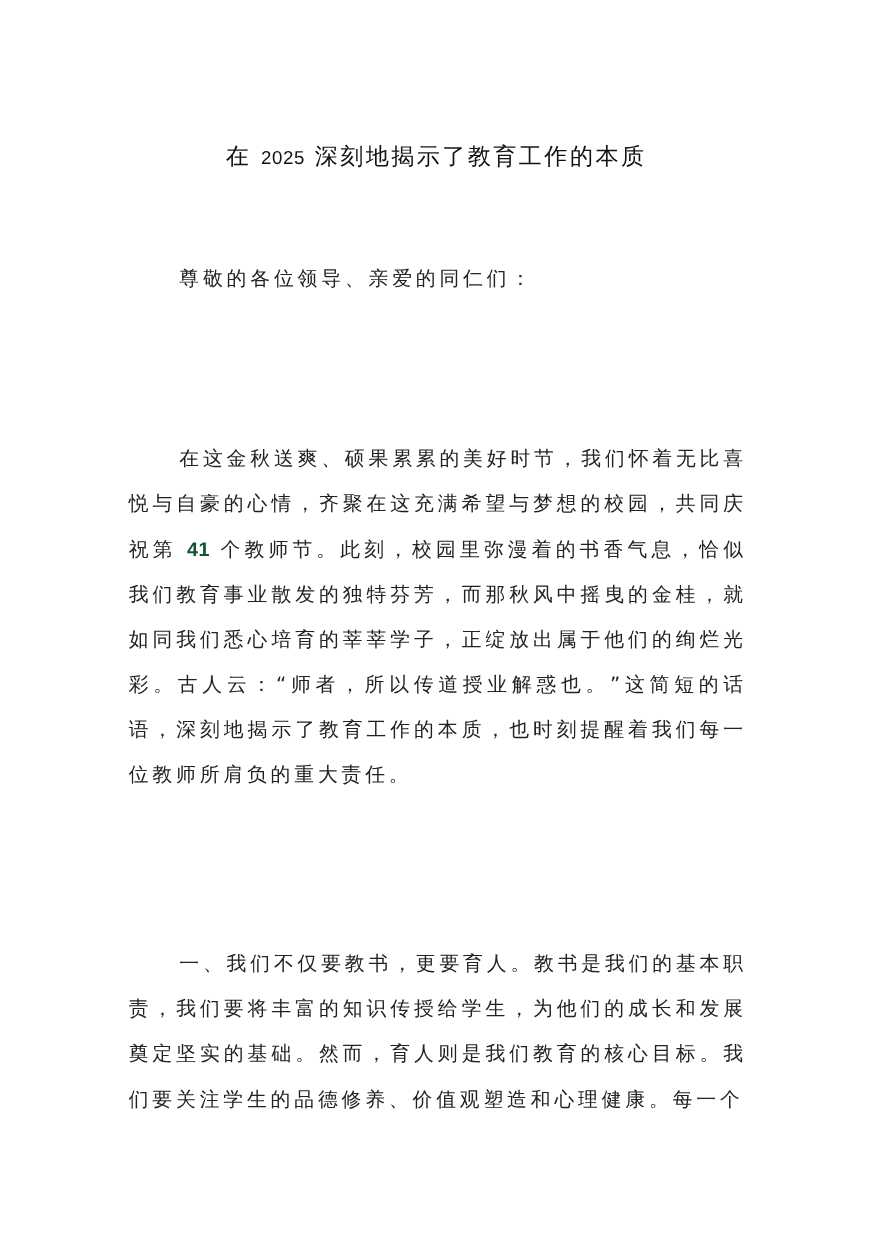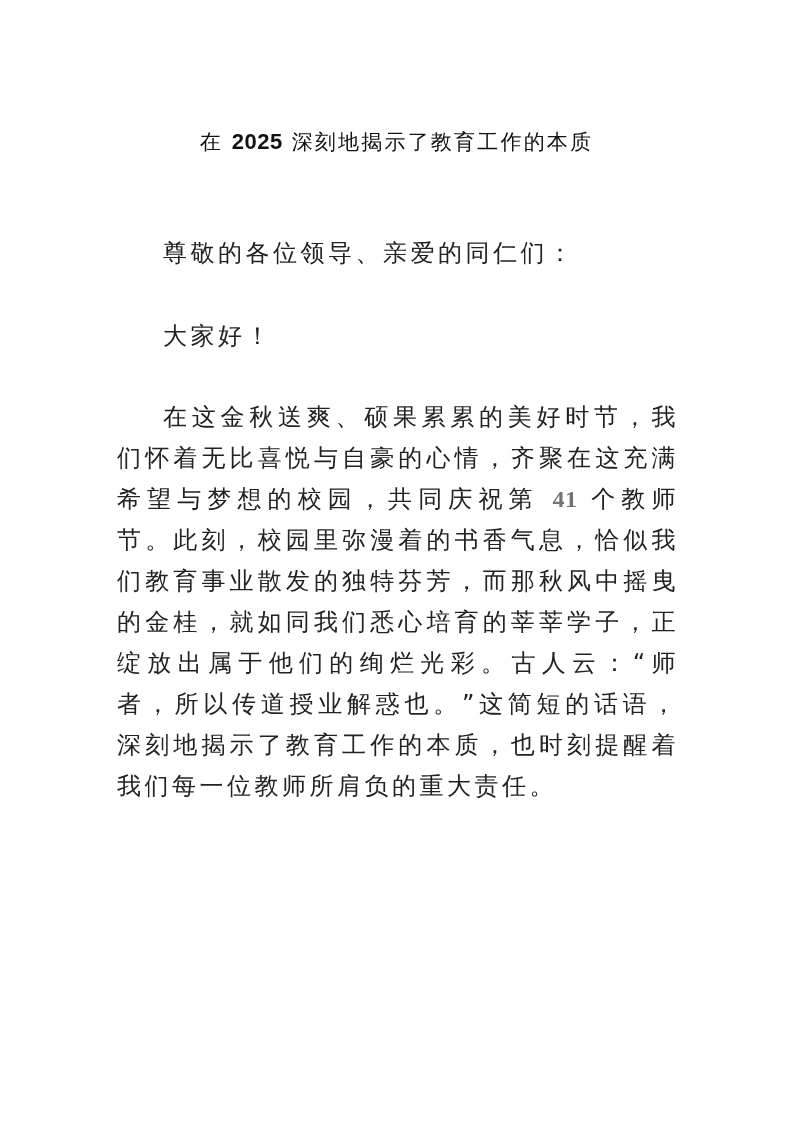--- a/index.html
+++ b/index.html
@@ -1,40 +1,40 @@
 <!DOCTYPE html>
 <html><head>
 <meta charset="utf-8">
 <style>
   html, body { margin: 0; padding: 0; background: #ffffff; }
   body { width: 793px; height: 1122px; position: relative; overflow: hidden;
          font-family: "DejaVu Sans", "Liberation Sans", sans-serif; color: #1a1a1a; }
   .page { position: absolute; left: 0; top: 0; width: 793px; height: 1122px; background: #fff; }
   .title { position: absolute; top: 128px; left: 0; width: 793px; text-align: center;
            font-size: 21px; letter-spacing: 2.2px; color: #111; font-weight: normal; }
-  .title .num { font-family: "Liberation Sans", sans-serif; font-weight: bold; font-size: 22px; letter-spacing: 0.5px; }
-  .body-text { position: absolute; left: 117px; width: 562px; font-size: 24px;
+  .title .num { font-family: "Liberation Sans", sans-serif; font-weight: normal; font-size: 17px; letter-spacing: 0.5px; }
+  .body-text { position: absolute; left: 117px; width: 562px; font-size: 18px;
                letter-spacing: 3.5px; line-height: 41px; text-align: justify; color: #222; }
   .p { margin: 0; text-indent: 46px; }
-  .num-inline { font-family: Liberation Serif, serif; font-weight: bold; letter-spacing: 0.5px; color: #737373; margin-top: 48px; }
+  .num-inline { font-family: Liberation Sans, sans-serif; font-weight: bold; letter-spacing: 0.5px; color: #14532d; margin-top: 48px; }
 </style>
 </head>
 <body>
 
 <div class="page">
 
   <div class="title"><span>在 </span><span class="num">2025</span><span> 深刻地揭示了教育工作的本质</span></div>
 
   <div class="body-text" style="top:233px;">
     <p class="p">尊敬的各位领导、亲爱的同仁们：</p>
   </div>
 
-  <div class="body-text" style="top:316px;">
-    <p class="p">大家好！</p>
-  </div>
 
   <div class="body-text" style="top:397px;">
     <p class="p"><span>在这金秋送爽、硕果累累的美好时节，我们怀着无比喜悦与自豪的心情，齐聚在这充满希望与梦想的校园，共同庆祝第 </span><span class="num-inline">41</span><span> 个教师节。此刻，校园里弥漫着的书香气息，恰似我们教育事业散发的独特芬芳，而那秋风中摇曳的金桂，就如同我们悉心培育的莘莘学子，正绽放出属于他们的绚烂光彩。古人云：“师者，所以传道授业解惑也。”这简短的话语，深刻地揭示了教育工作的本质，也时刻提醒着我们每一位教师所肩负的重大责任。</span></p>
   </div>
 
 
+  <div class="body-text" style="top:856px;">
+    <p class="p">一、我们不仅要教书，更要育人。教书是我们的基本职责，我们要将丰富的知识传授给学生，为他们的成长和发展奠定坚实的基础。然而，育人则是我们教育的核心目标。我们要关注学生的品德修养、价值观塑造和心理健康。每一个</p>
+  </div>
 
 </div>
 
 </body></html>

